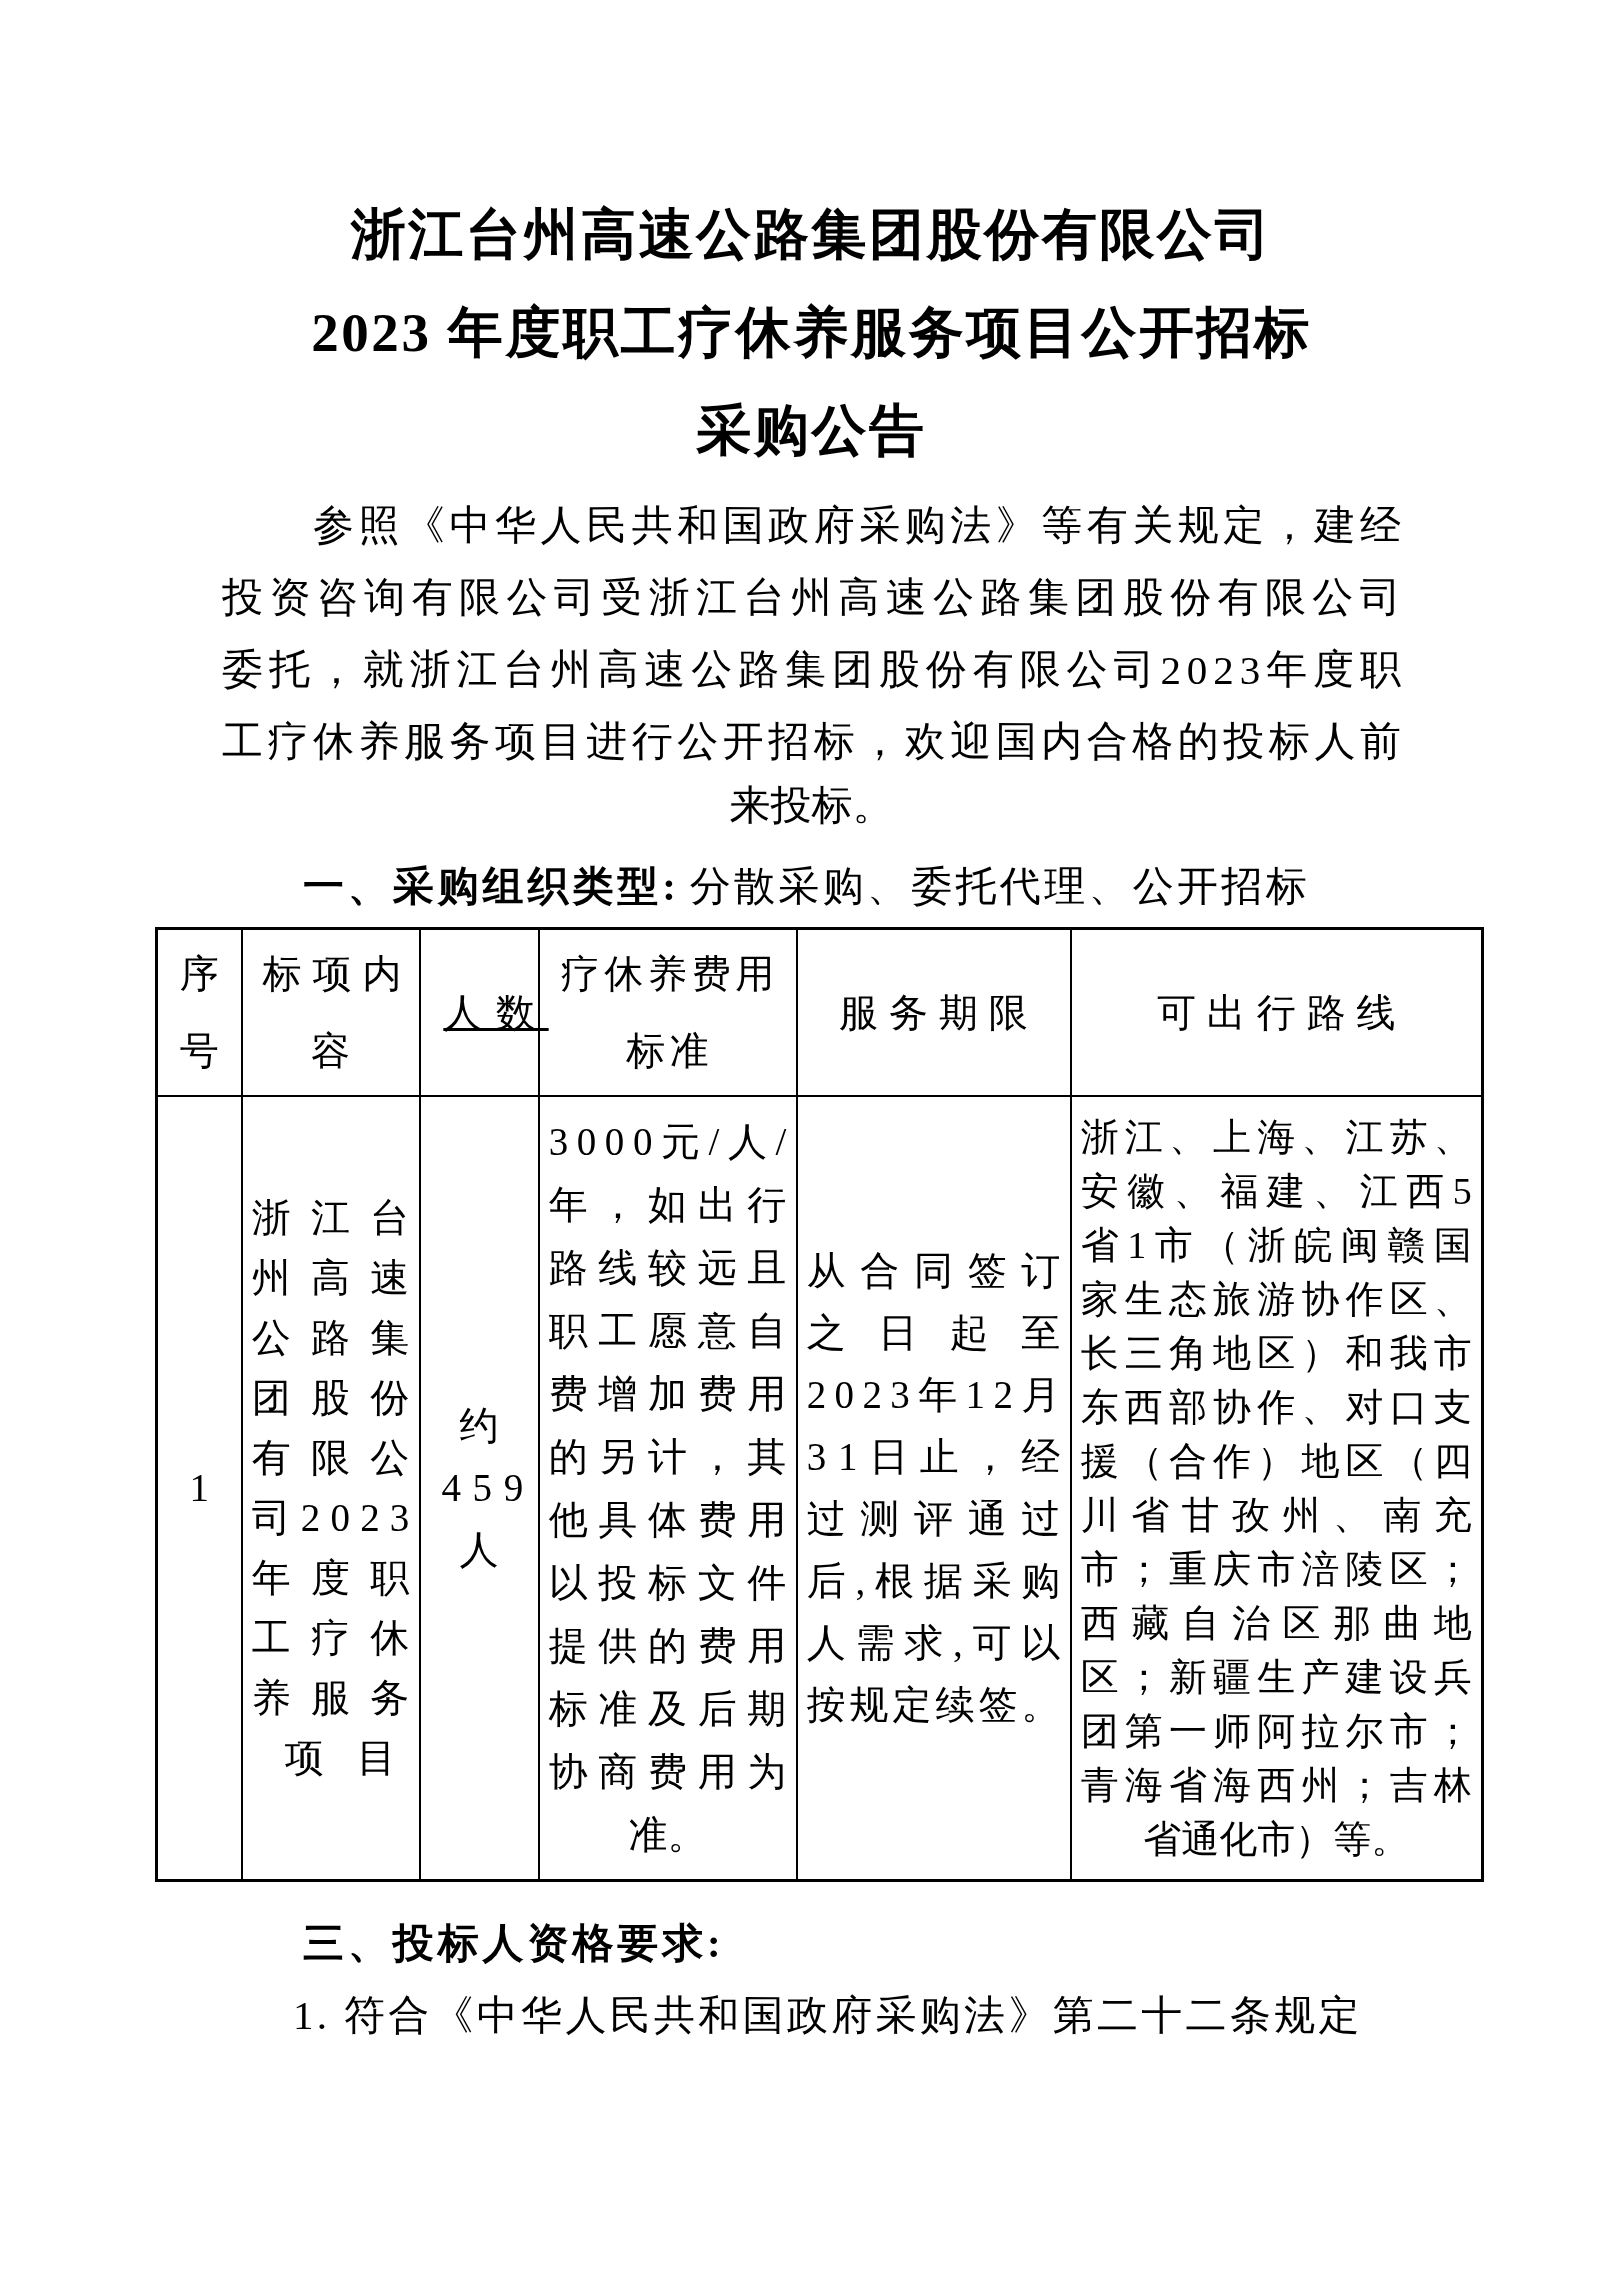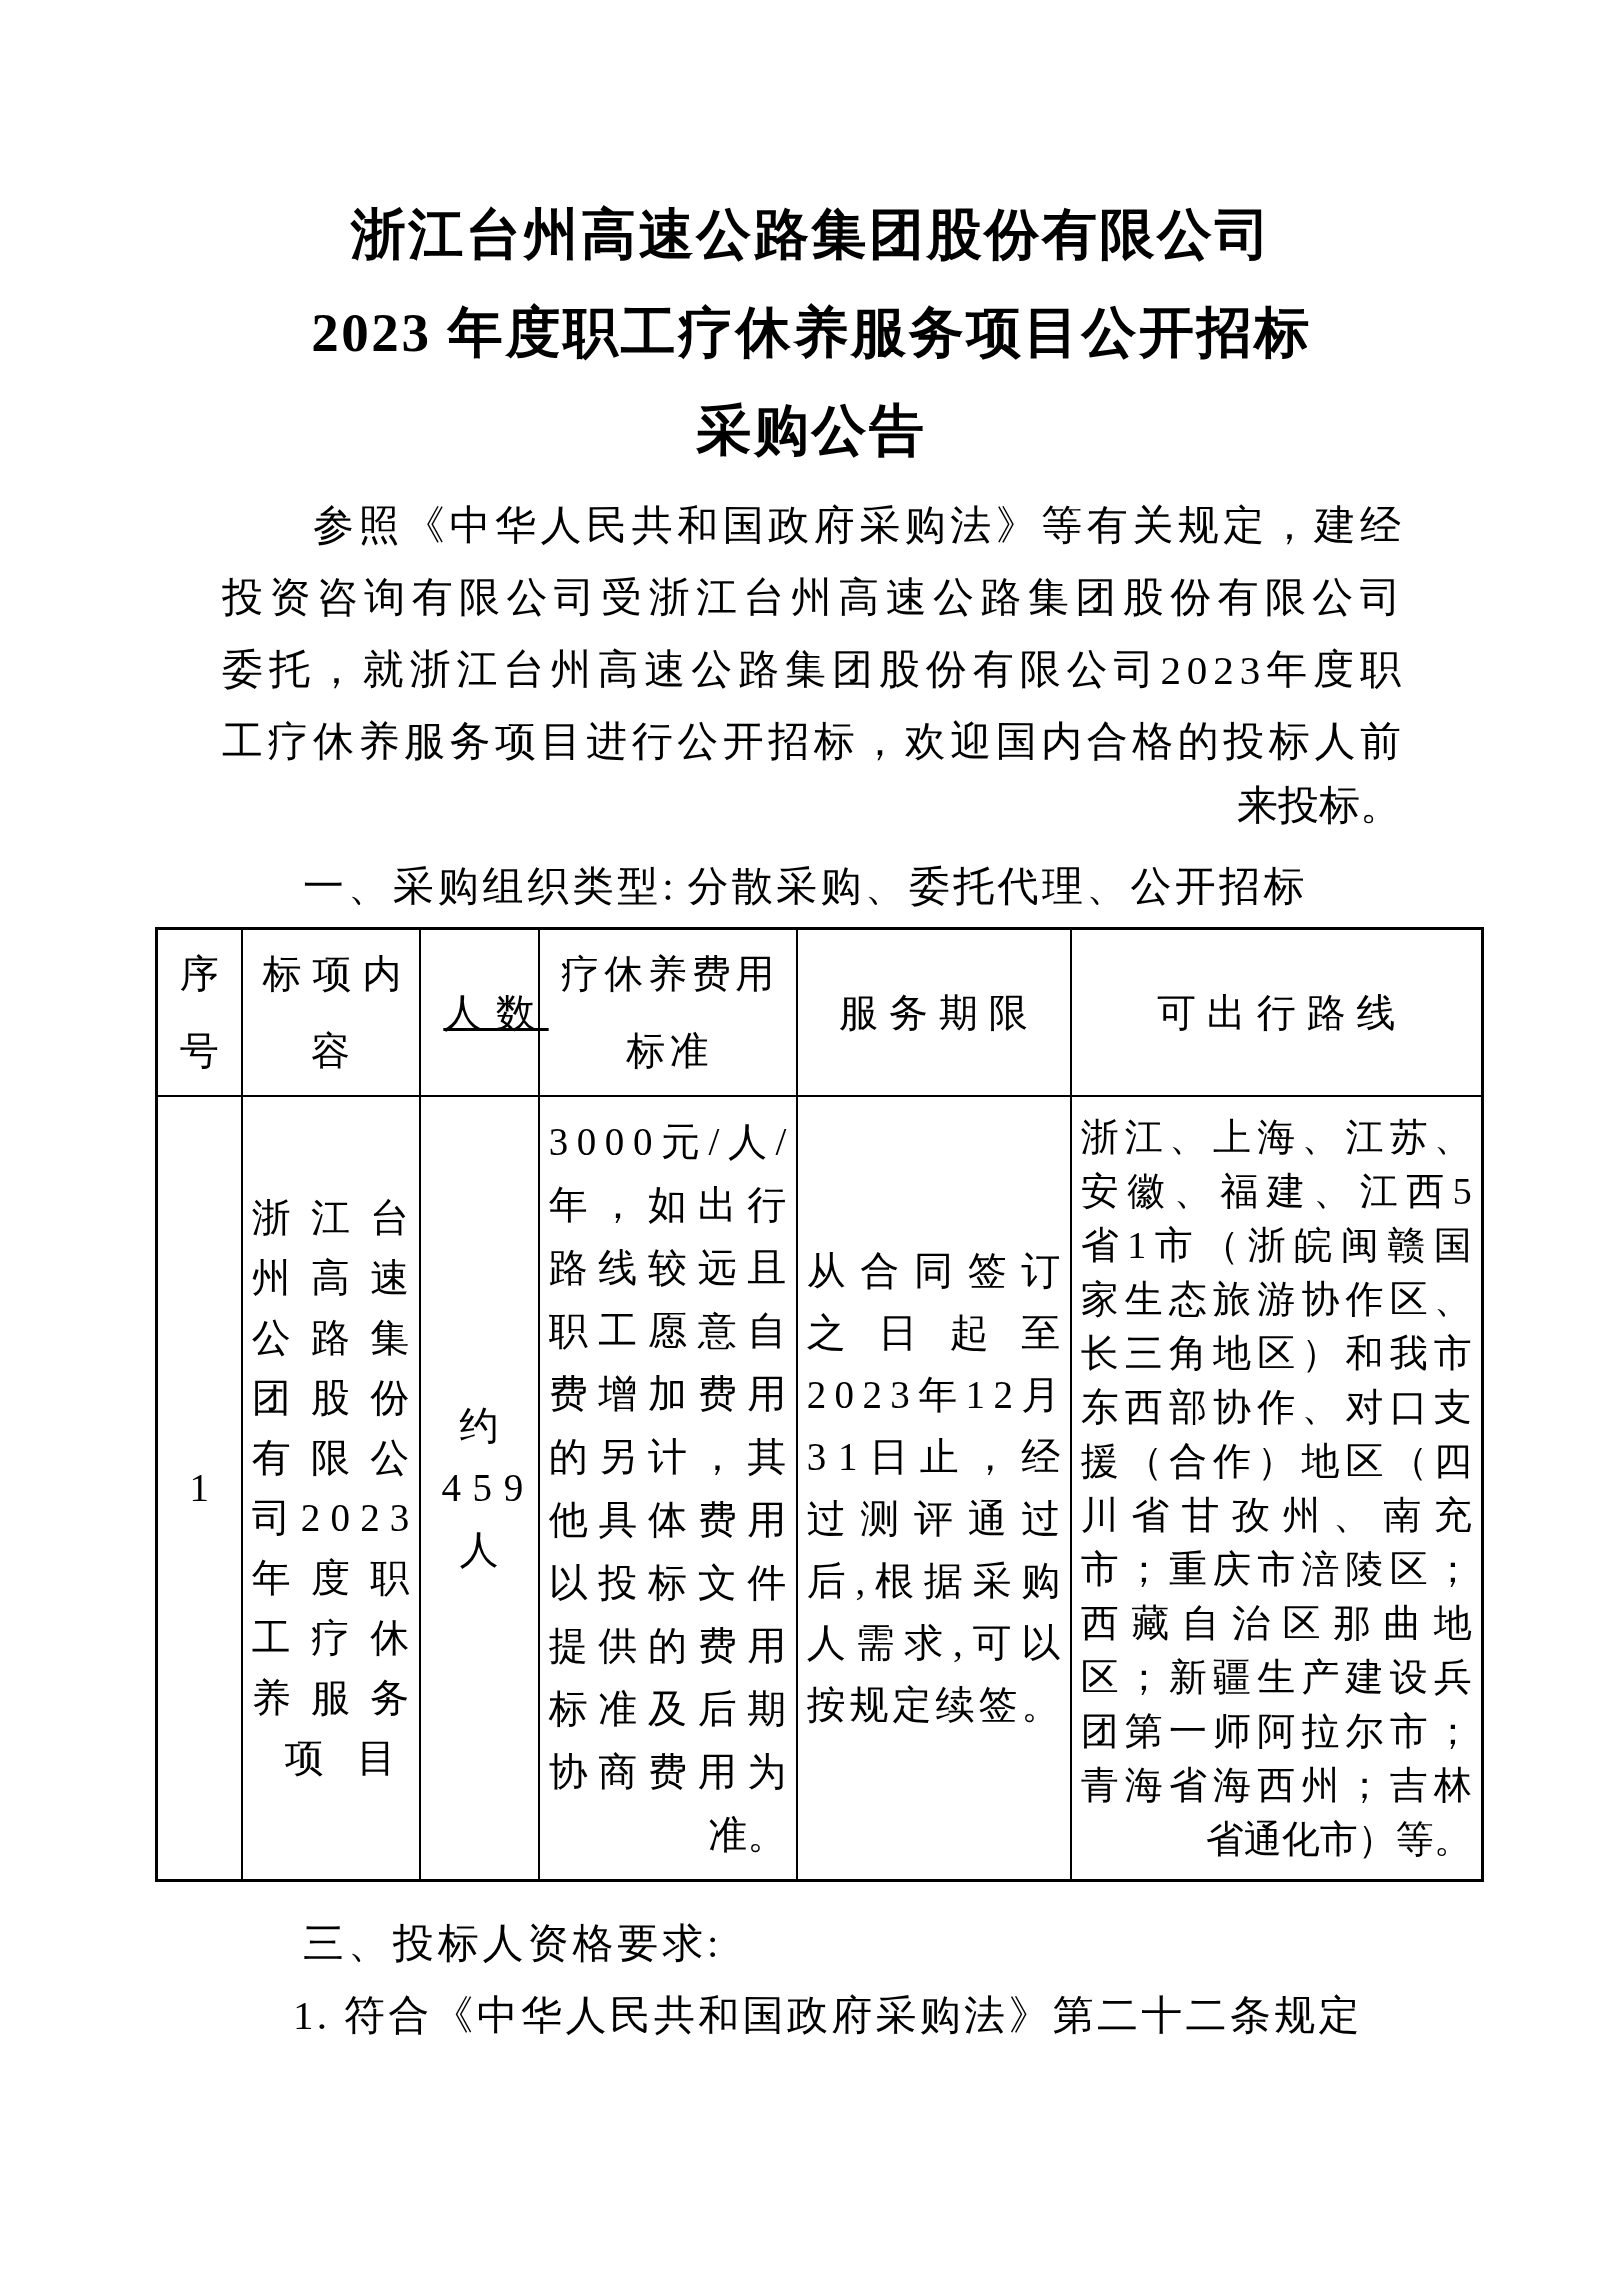--- a/index.html
+++ b/index.html
@@ -9,26 +9,26 @@
   }
   
   .title-block{padding-top:186px; text-align:center; font-weight:bold;
     font-size:55px; line-height:98px; letter-spacing:2.6px;}
   
   .intro{margin:9.8px 222px 0 222px; font-size:41px;}
   .intro .tl{height:72px; align-items:center;}
   
   .tl{white-space:nowrap;}
   .tl-dist{display:flex; justify-content:space-between;}
-  .tl-left{display:block; text-align:right;}
+  .tl-left{display:block; text-align:center;}
   .tl-center{display:block; text-align:center;}
   .tl-gap{letter-spacing:.85em; padding-left:.85em;}
   
   .sect{margin:0 222px; font-size:41px; line-height:72px;}
-  .sect .lbl{font-weight:normal; letter-spacing:3.9px;}
+  .sect .lbl{font-weight:bold; letter-spacing:3.9px;}
   .sect .val{letter-spacing:3.3px; margin-left:10px;}
   .sect1{text-indent:81px;}
   .item-line{margin:0 222px; font-size:41px; line-height:72px;
     text-indent:71px; letter-spacing:3.3px;}
   
   .tbl-wrap{margin-top:5.2px; margin-left:155px;}
   table.ovw{border-collapse:collapse; table-layout:fixed; width:1326px;
     border:3.3px solid #000;}
   table.ovw td{border:2px solid #000; padding:0 9.2px; vertical-align:middle;
     font-size:39px;}

